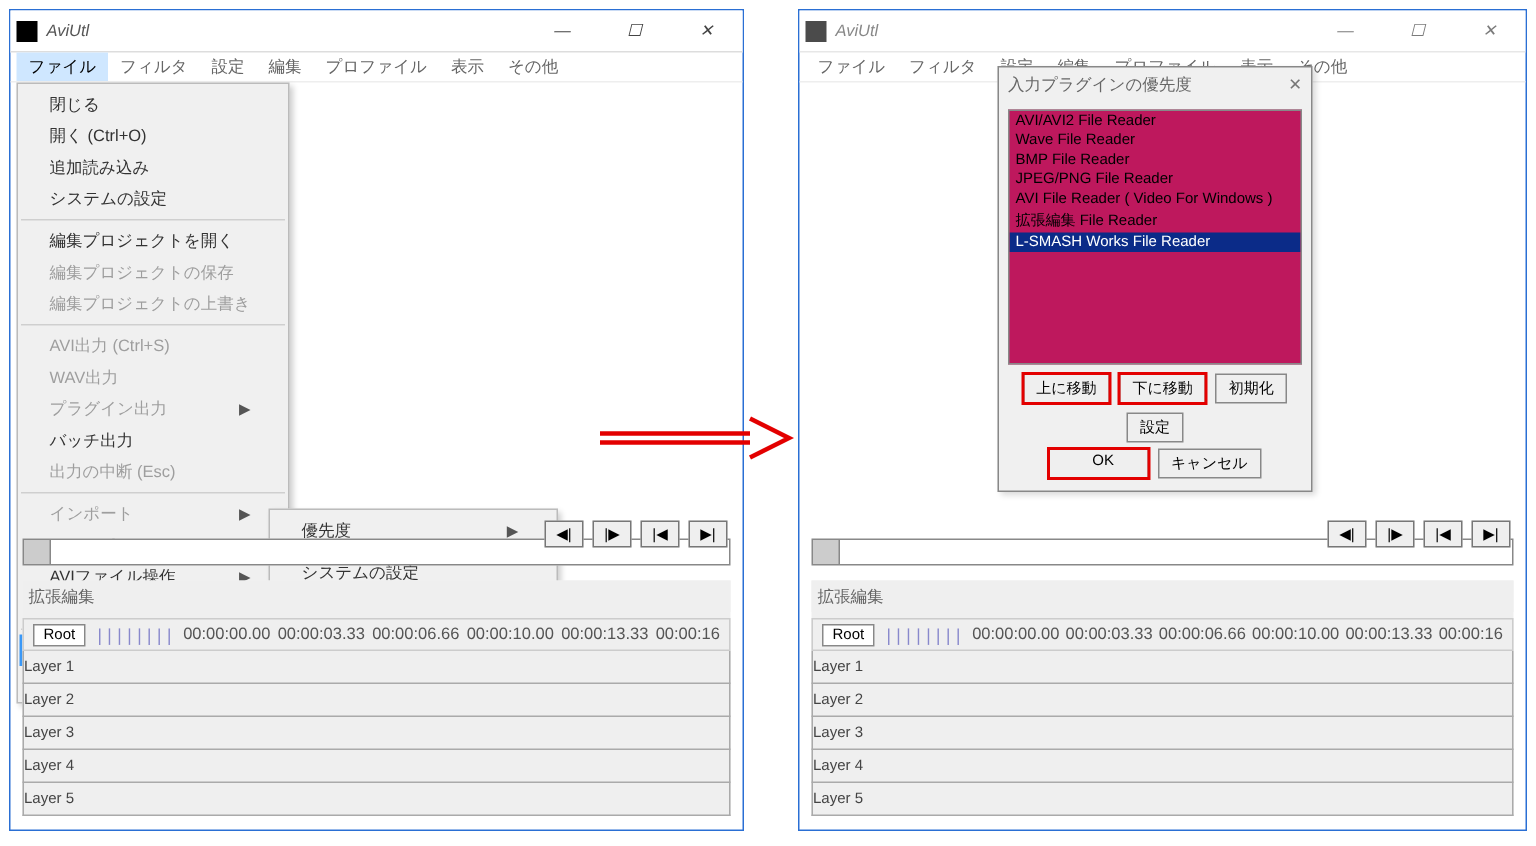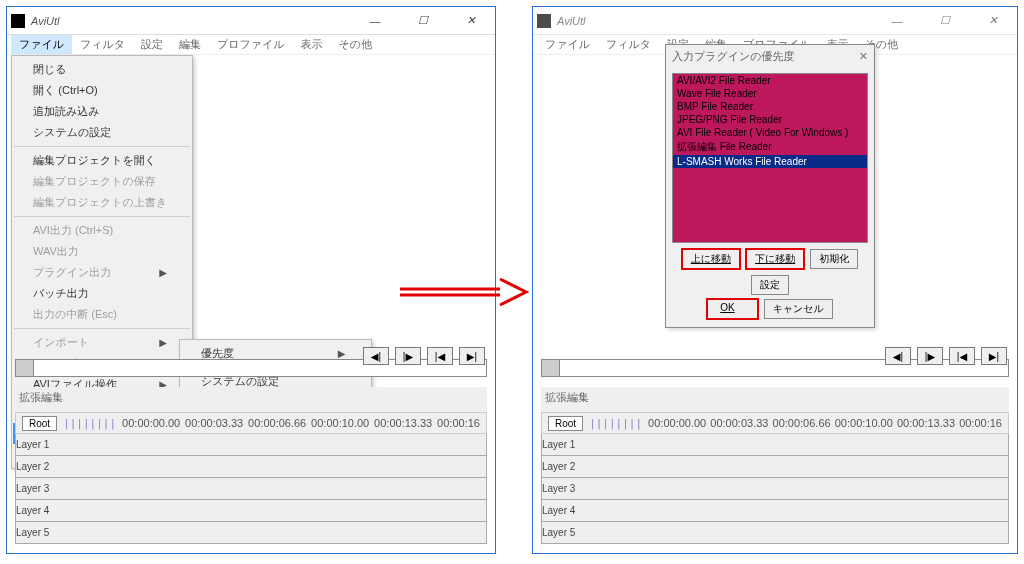--- a/index.html
+++ b/index.html
@@ -33,21 +33,21 @@
   .seekwrap .thumb { position:absolute; top:0; bottom:0; width:18px; left:0; background:#ccc; border-right:1px solid #888; }
   
   .dialog { position:absolute; width:210px; background:#f0f0f0; border:1px solid #888; box-shadow:2px 2px 4px rgba(0,0,0,.15); }
   .dialog .dlgtitle { height:22px; display:flex; align-items:center; padding:0 6px; color:#666; }
   .dialog .dlgtitle .x { color:#777; }
   .dialog .listbox { margin:6px; border:1px solid #888; background:#be185d; height:170px; overflow:hidden; }
   .dialog .listbox .opt { padding:1px 4px; font-size:10px; }
   .dialog .listbox .opt.sel { background:#0b2b88; color:#fff; }
   .dialog .btnrow { display:flex; gap:6px; justify-content:center; margin:4px 6px; flex-wrap:wrap; }
   .dialog .btn { border:1px solid #888; background:#efefef; padding:2px 8px; font-size:10px; }
-  .redbox { outline:2px solid #e30000; outline-offset:-1px;text-decoration:underline; }
+  .redbox { outline:2px solid #e30000; outline-offset:-1px; }
   .bigarrow { position:absolute; top:275px; left:400px; width:130px; height:40px; pointer-events:none; }
 </style>
 </head>
 <body>
 
 <div class="window" id="winL" style="left:6px; top:6px; width:490px; height:548px;">
   <div class="titlebar">
     <span class="appicon"></span>
     <span class="title">AviUtl</span>
     <div class="winbtns">
@@ -229,21 +229,21 @@
         <div class="opt">拡張編集 File Reader</div>
         <div class="opt sel">L-SMASH Works File Reader</div>
       </div>
     <div class="btnrow">
       <span class="btn redbox">上に移動</span>
       <span class="btn redbox">下に移動</span>
       <span class="btn">初期化</span>
       <span class="btn">設定</span>
     </div>
     <div class="btnrow" style="margin-bottom:8px;">
-      <span class="btn redbox" style="padding-left:12px;padding-right:22px;">OK</span>
+      <span class="btn redbox" style="padding-left:28px;padding-right:22px;">OK</span>
       <span class="btn">キャンセル</span>
     </div>
   </div>
 
   <div class="seekwrap" style="top:352px;">
     <div class="thumb"></div>
   </div>
   <div class="controls" style="top:340px;" id="ctrlR">
       <span class="cb">◀|</span>
       <span class="cb">|▶</span>

